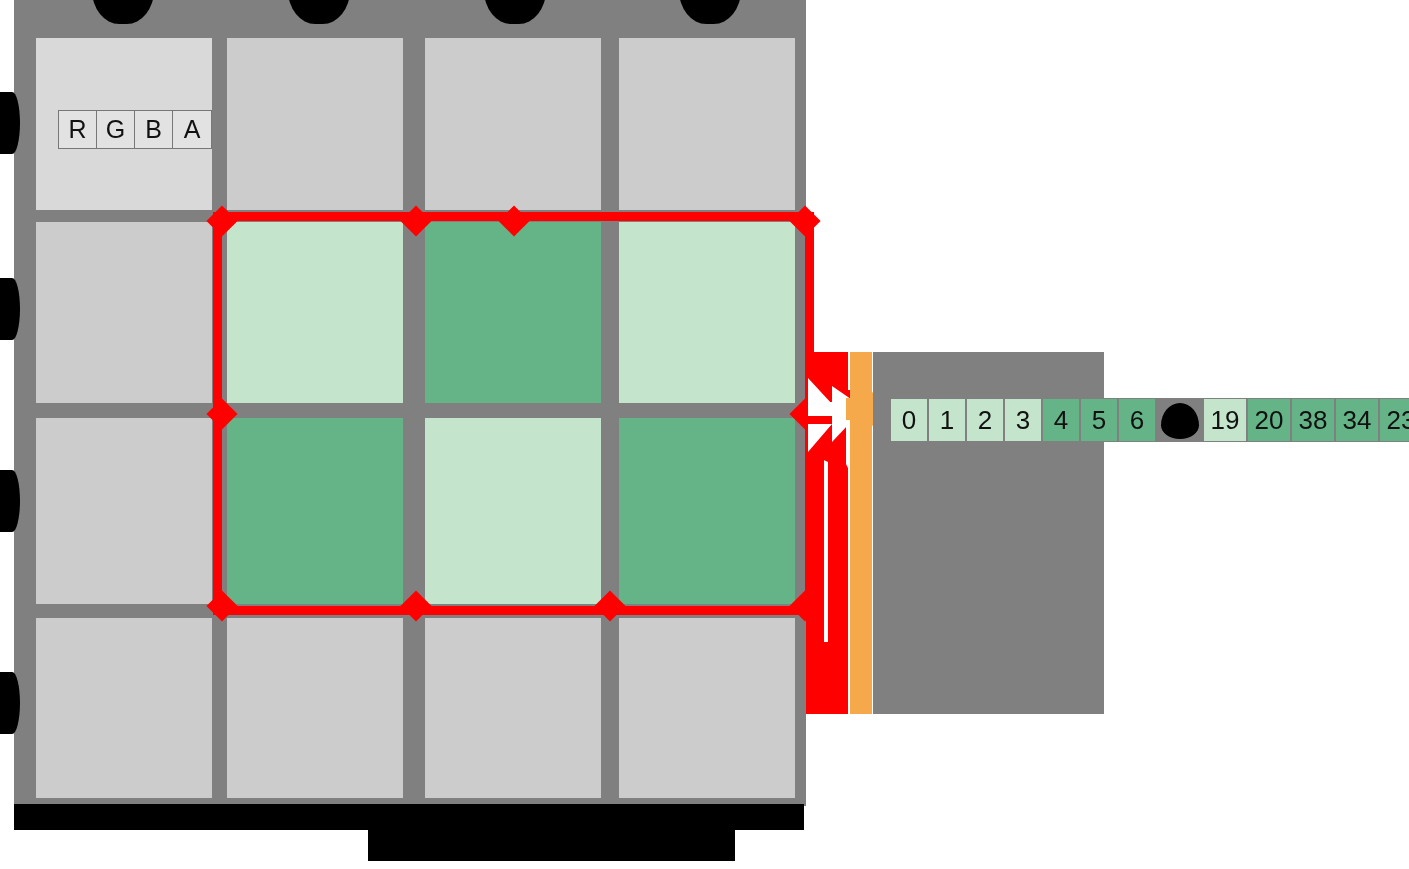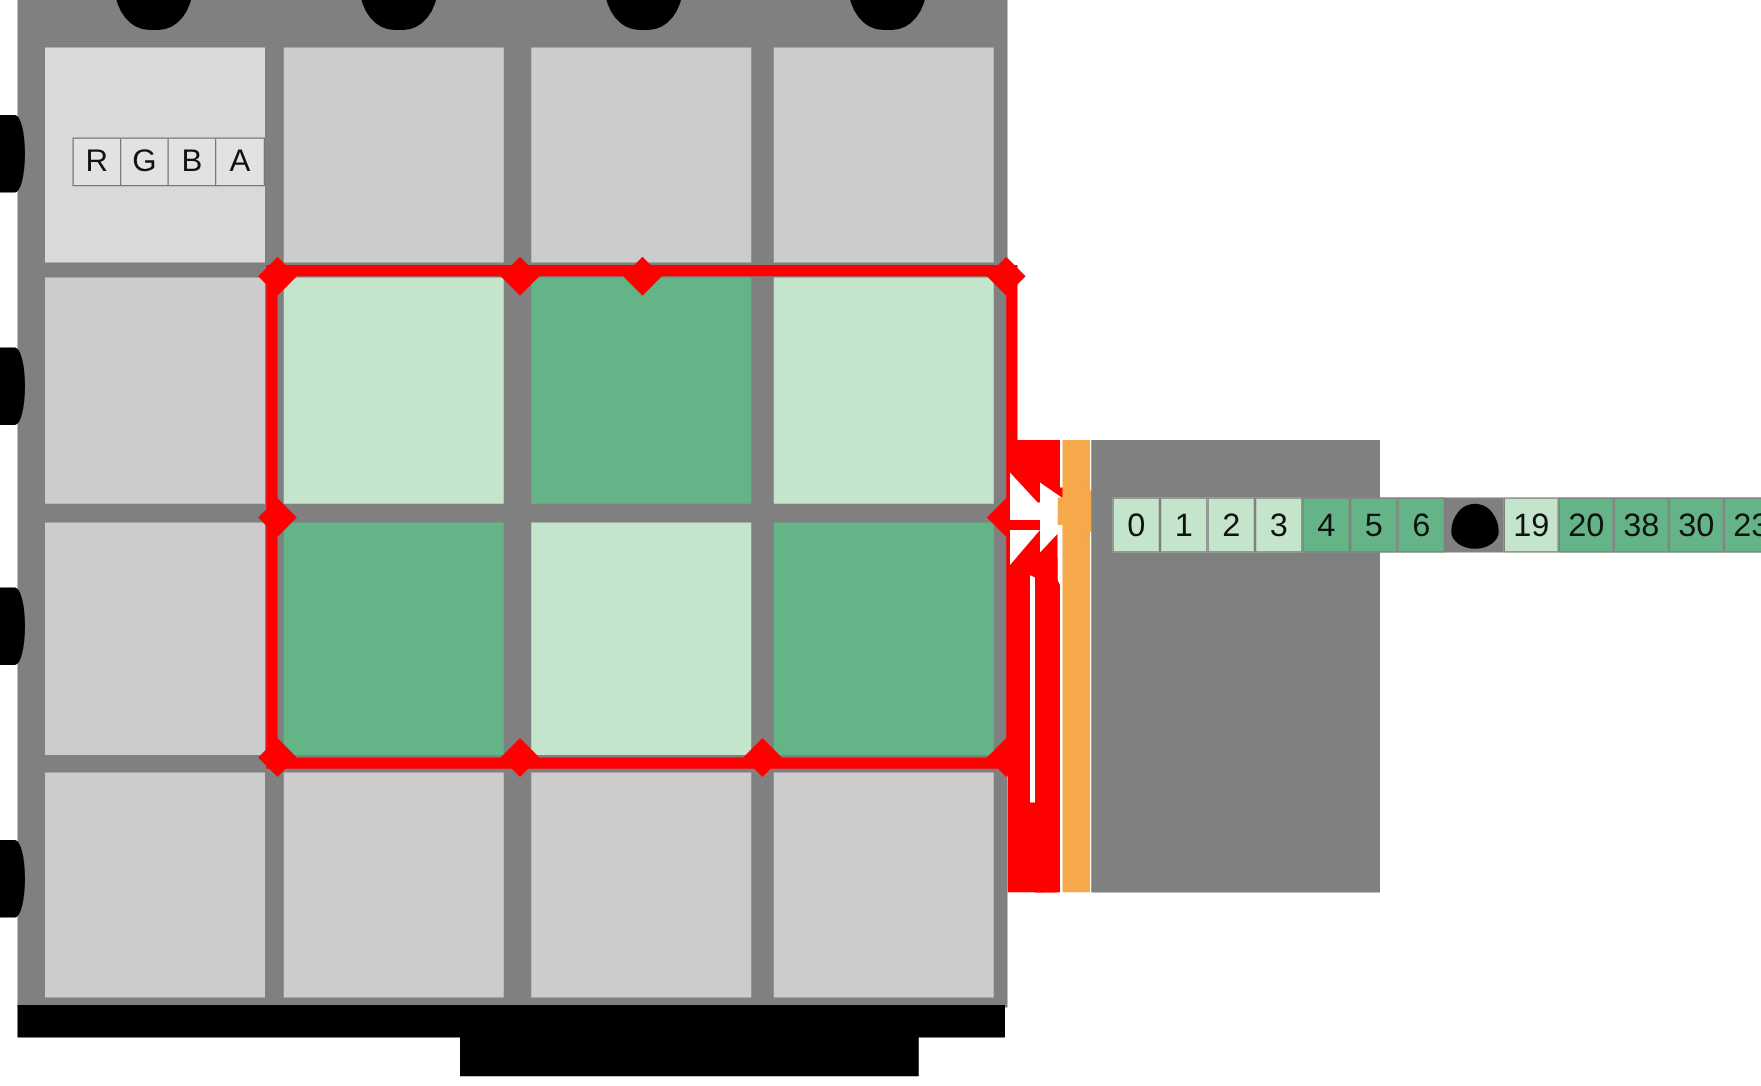--- a/index.html
+++ b/index.html
@@ -150,15 +150,15 @@
   <div class="arr-cell dark">5</div>
   <div class="arr-cell dark">6</div>
 
   <div class="arr-gap">
     <span class="blob-gap"></span>
   </div>
 
   <div class="arr-cell light wide">19</div>
   <div class="arr-cell dark wide">20</div>
   <div class="arr-cell dark wide">38</div>
-  <div class="arr-cell dark wide">30</div>
+  <div class="arr-cell dark wide">34</div>
   <div class="arr-cell dark wide">23</div>
 </div>
 
 </body></html>

